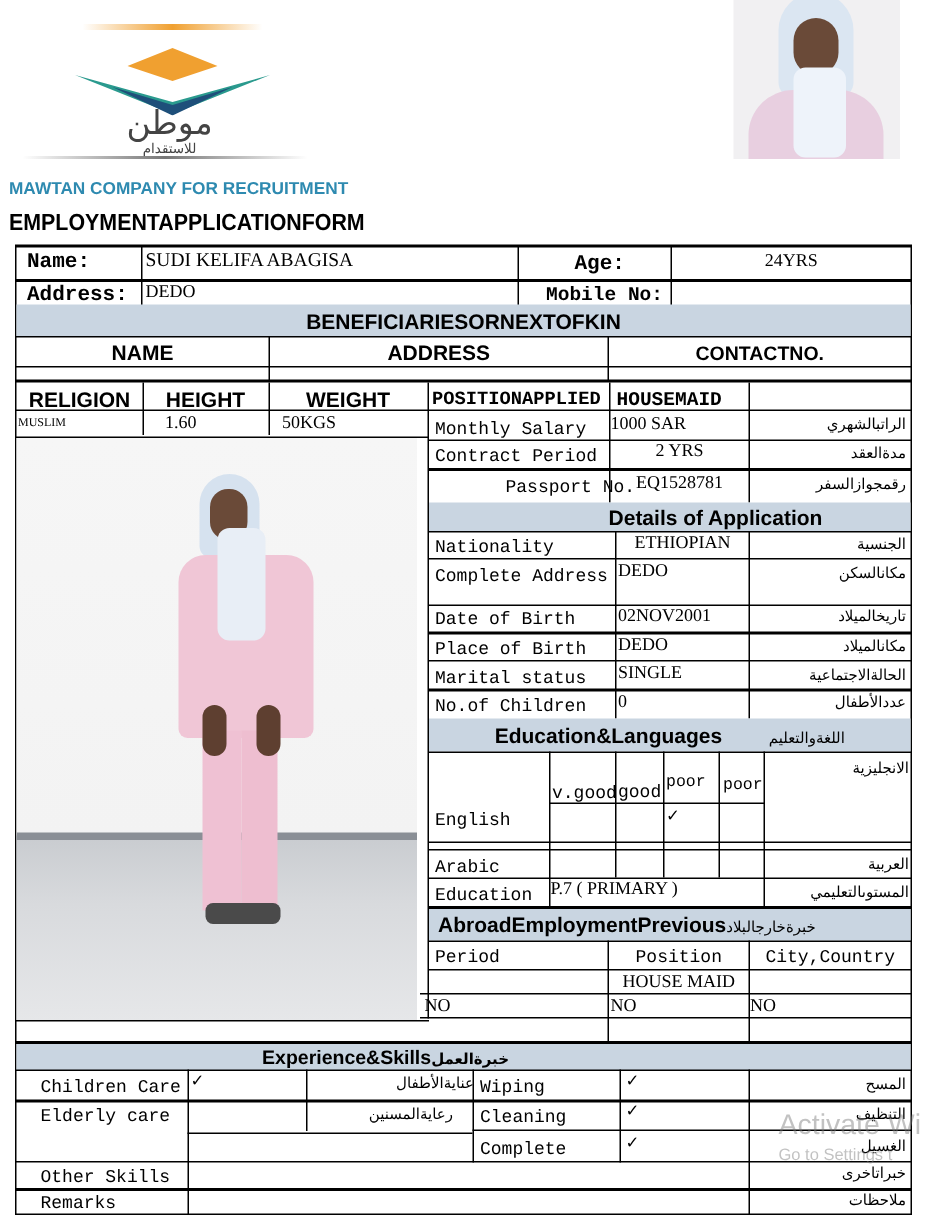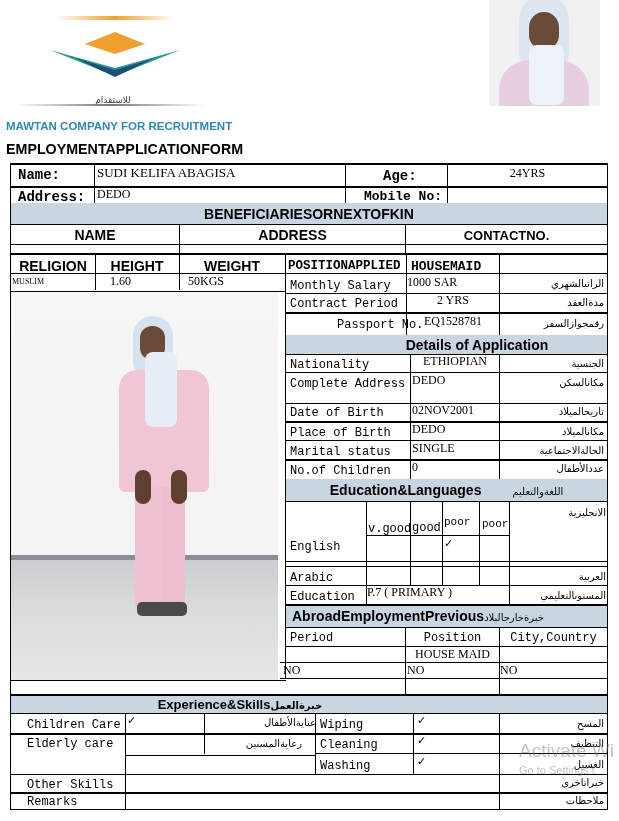--- a/index.html
+++ b/index.html
@@ -21,20 +21,21 @@
 </head>
 <body>
 
 <div class="abs" style="left:10px;top:12px;width:200px;height:98px;">
   <div class="abs" style="left:45px;top:4px;width:120px;height:4px;background:linear-gradient(90deg,rgba(240,160,48,0),#f0a030,rgba(240,160,48,0));"></div>
   <svg class="abs" style="left:40px;top:20px;" width="130" height="45" viewBox="0 0 130 45">
     <polygon points="65,0 95,12 65,22 35,12" fill="#f0a030"></polygon>
     <polygon points="0,18 65,36 130,18 65,44" fill="#2a9a8e"></polygon>
     <polygon points="25,26 65,38 105,26 65,45" fill="#1e4f7a"></polygon>
   </svg>
+  <div class="abs" style="left:48px;top:58px;width:110px;text-align:center;font-family:'DejaVu Sans',sans-serif;font-size:22px;color:#444;direction:rtl;">موطن</div>
   <div class="abs" style="left:48px;top:83px;width:110px;text-align:center;font-family:'DejaVu Sans',sans-serif;font-size:9px;color:#444;direction:rtl;">للاستقدام</div>
 </div>
 <div class="abs" style="left:15px;top:104px;width:190px;height:2px;background:linear-gradient(90deg,rgba(120,120,120,0),#777,rgba(120,120,120,0));"></div>
 
 <div class="abs" style="left:489px;top:0px;width:111px;height:106px;background:#f1f0f2;overflow:hidden;">
   <div class="abs" style="left:30px;top:-5px;width:50px;height:70px;border-radius:25px 25px 10px 10px;background:#dbe6f2;"></div>
   <div class="abs" style="left:40px;top:12px;width:30px;height:38px;border-radius:15px;background:#6a4a38;"></div>
   <div class="abs" style="left:10px;top:60px;width:90px;height:60px;border-radius:30px 30px 0 0;background:#e8cfe0;"></div>
   <div class="abs" style="left:40px;top:45px;width:35px;height:60px;background:#eef3fa;border-radius:8px;"></div>
 </div>
@@ -199,21 +200,21 @@
   <div class="abs" style="left:134px;top:60px;width:32px;height:75px;border-radius:8px;background:#e8eef6;"></div>
   <div class="abs" style="left:124px;top:195px;width:26px;height:120px;background:#efc1d3;"></div>
   <div class="abs" style="left:150px;top:195px;width:24px;height:120px;background:#eebed0;"></div>
   <div class="abs" style="left:124px;top:178px;width:16px;height:34px;border-radius:8px;background:#5e3f30;"></div>
   <div class="abs" style="left:160px;top:178px;width:16px;height:34px;border-radius:8px;background:#5e3f30;"></div>
   <div class="abs" style="left:126px;top:310px;width:50px;height:14px;border-radius:5px;background:#4a4a4a;"></div>
 </div>
 <div class="hl" style="left:10px;top:680px;width:276px;"></div>
 
 <div class="band" style="left:11px;top:696px;width:596px;height:18px;"></div>
-<div class="hdr" style="left:4px;top:697px;width:472px;font-size:13px;">
+<div class="hdr" style="left:21px;top:697px;width:472px;font-size:13px;">
   <span>Experience&amp;Skills</span><span style="font-family:'DejaVu Sans',sans-serif;font-size:10px;">خبرةالعمل</span>
 </div>
 <div class="hl" style="left:10px;top:713px;width:598px;"></div>
 
 <div class="vl" style="left:125px;top:713px;height:97px;"></div>
 <div class="vl" style="left:204px;top:713px;height:41px;"></div>
 <div class="vl" style="left:315px;top:713px;height:62px;"></div>
 <div class="vl" style="left:413px;top:713px;height:62px;"></div>
 <div class="vl" style="left:499px;top:713px;height:97px;"></div>
 
@@ -226,21 +227,21 @@
 <div class="hl thick" style="left:10px;top:733px;width:598px;"></div>
 
 <div class="lbl" style="left:27px;top:737px;">Elderly care</div>
 <div class="ar" style="left:206px;top:738px;width:96px;">رعايةالمسنين</div>
 <div class="lbl" style="left:320px;top:738px;">Cleaning</div>
 <div class="check" style="left:417px;top:734px;">✓</div>
 <div class="ar" style="left:500px;top:738px;width:104px;">التنظيف</div>
 <div class="hl" style="left:315px;top:753px;width:293px;"></div>
 <div class="hl" style="left:125px;top:755px;width:190px;"></div>
 
-<div class="lbl" style="left:320px;top:759px;">Washing</div>
+<div class="lbl" style="left:320px;top:759px;">Complete</div>
 <div class="check" style="left:417px;top:755px;">✓</div>
 <div class="ar" style="left:500px;top:759px;width:104px;">الغسيل</div>
 <div class="hl" style="left:10px;top:774px;width:598px;"></div>
 
 <div class="lbl" style="left:27px;top:778px;">Other Skills</div>
 <div class="ar" style="left:500px;top:777px;width:104px;">خبراتاخرى</div>
 <div class="hl thick" style="left:10px;top:792px;width:598px;"></div>
 
 <div class="lbl" style="left:27px;top:795px;">Remarks</div>
 <div class="ar" style="left:500px;top:795px;width:104px;">ملاحظات</div>

